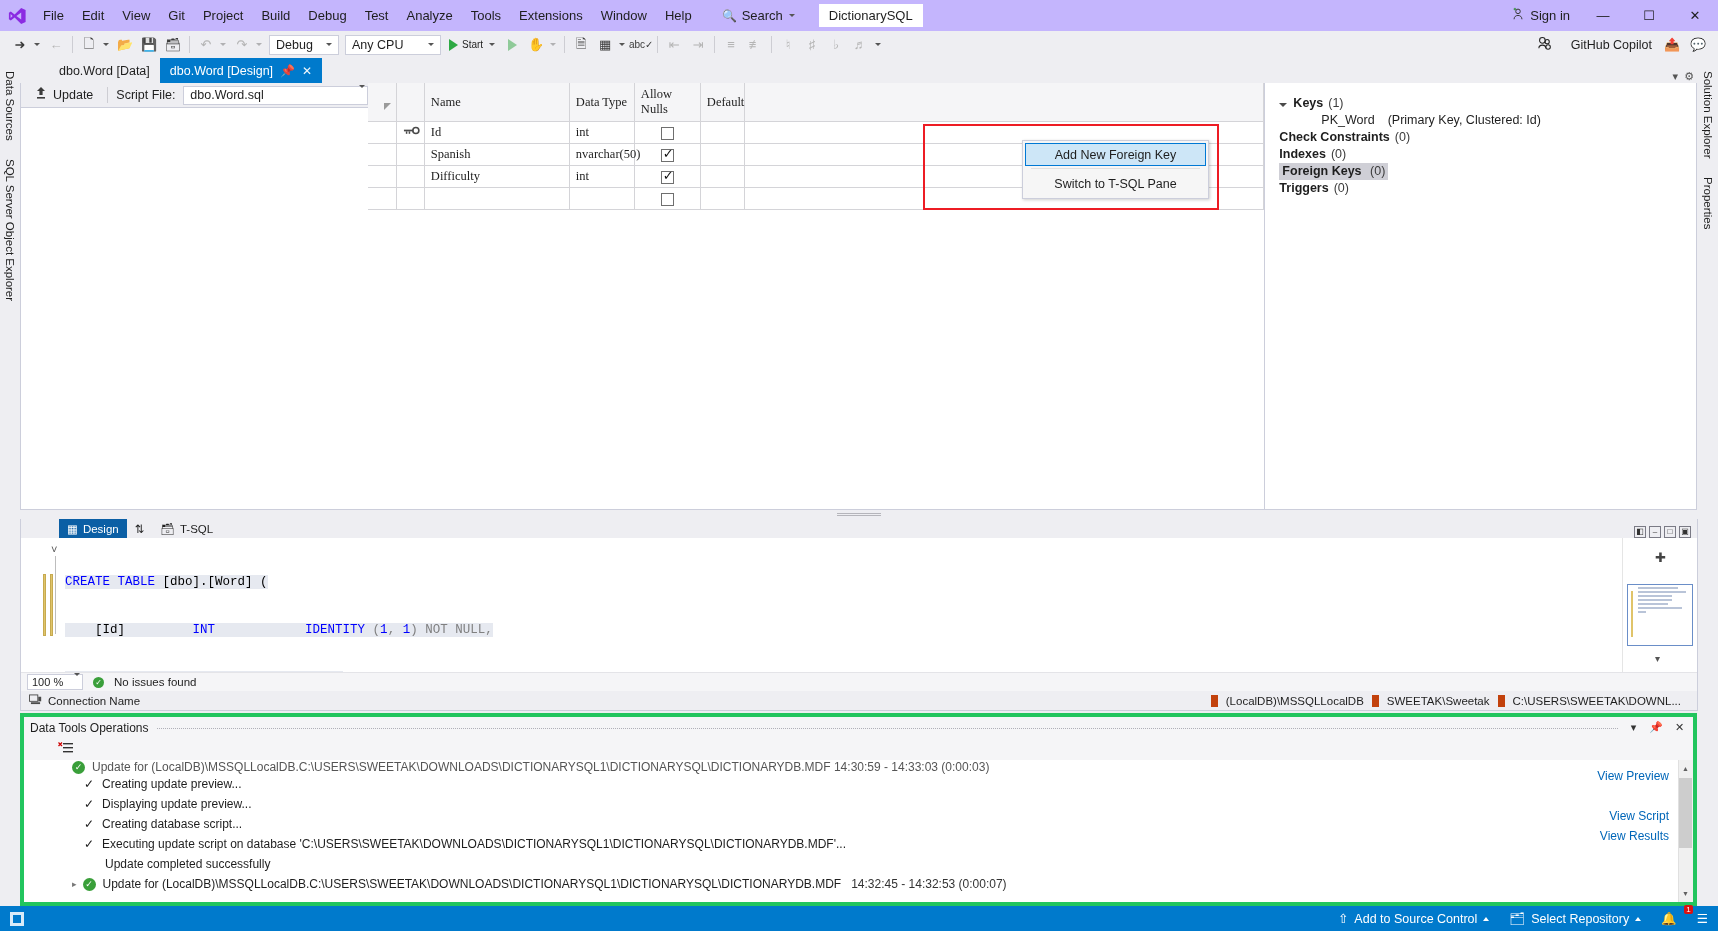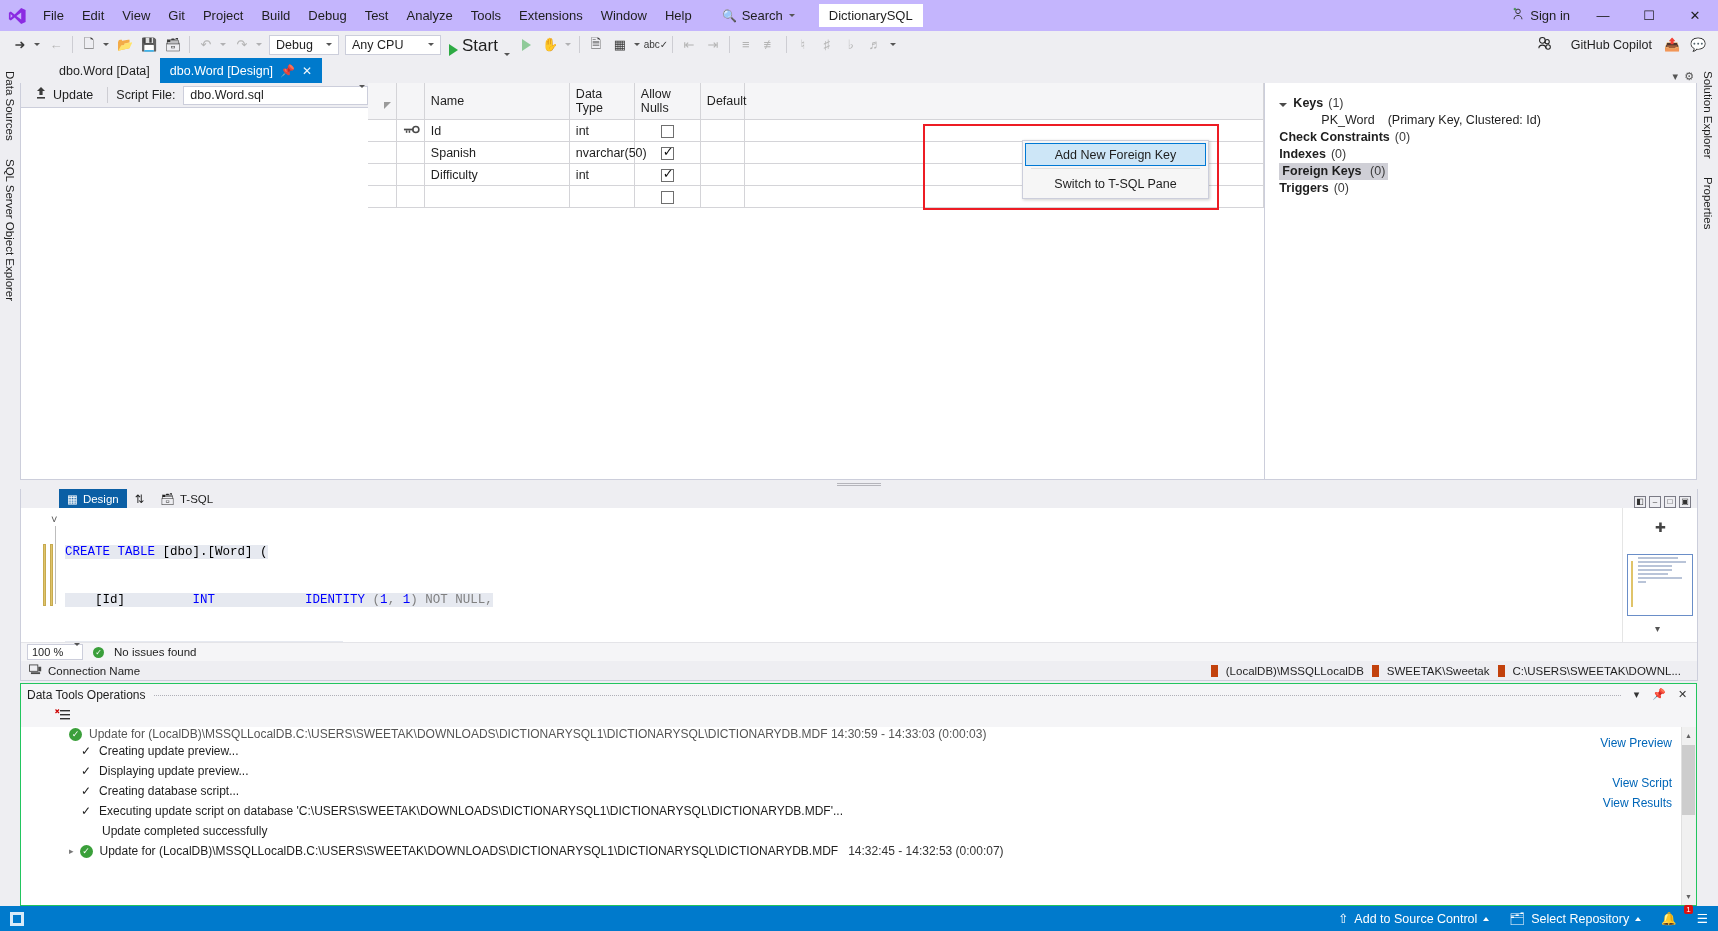--- a/index.html
+++ b/index.html
@@ -28,21 +28,21 @@
   .wbtn{ width:46px; height:31px; display:flex; align-items:center; justify-content:center; font-size:13px; color:#1e1e1e; cursor:default;}
 
   
   .toolbar{ height:27px; display:flex; align-items:center; background:#eeeef2; padding-left:8px; position:relative; }
   .tb-ico{ width:24px; height:23px; display:flex; align-items:center; justify-content:center; color:#3b3b3b; font-size:13px; cursor:default;}
   .tb-ico.dis{ color:#b4b4b4; }
   .tb-sep{ width:1px; height:17px; background:#cdcdd3; margin:0 4px; }
   .tb-combo{ height:20px; border:1px solid #cccedb; background:#fff; font-size:12.5px; display:flex; align-items:center; padding:0 4px 0 6px; margin:0 3px; cursor:default;}
   .tb-combo .txt{ flex:1; }
   .tb-combo .arr{ width:13px; display:flex; align-items:center; justify-content:center; }
-  .tb-start{ display:flex; align-items:flex-end; gap:4px; padding:0 5px; height:22px; cursor:default; font-size:17px;}
+  .tb-start{ display:flex; align-items:center; gap:4px; padding:0 5px; height:22px; cursor:default; font-size:10px;}
   .tri{ width:0;height:0;border-left:9px solid #2eaa44;border-top:6px solid transparent;border-bottom:6px solid transparent; }
   .tri-o{ width:0;height:0;border-left:9px solid #8fca99;border-top:6px solid transparent;border-bottom:6px solid transparent; }
   .toolbar-right{ margin-left:auto; display:flex; align-items:center; gap:2px; padding-right:8px; }
   .copilot{ display:flex; align-items:center; gap:18px; font-size:12.5px; padding:2px 6px; cursor:default; }
 
   
   .mid{ flex:1; display:flex; min-height:0; background:#eeeef2; }
   .railL,.railR{ width:20px; background:#eeeef2; display:flex; flex-direction:column; align-items:center; padding-top:6px; gap:4px; }
   .rail-tab{ writing-mode:vertical-rl; font-size:11.5px; color:#1e1e1e; padding:7px 3px; background:#eeeef2; cursor:default; white-space:nowrap; }
 
@@ -60,21 +60,21 @@
   .designer{ flex:1; display:flex; flex-direction:row; background:#fff; border:1px solid #cccedb; border-top:none; min-height:0; margin-right:1px;}
   .dtoolbar{ height:25px; display:flex; align-items:center; background:#eeeef2; border-bottom:1px solid #cccedb; padding-left:8px; gap:8px;}
   .upd-btn{ display:flex; align-items:center; gap:6px; font-size:12.5px; padding:2px 6px; cursor:default;}
   .vsep{ width:1px; height:16px; background:#cdcdd3; }
   .sf-label{ font-size:12.5px; }
   .sf-combo{ width:185px; height:19px; background:#fff; border:1px solid #cccedb; display:flex; align-items:center; padding:0 2px 0 6px; font-size:12.5px; cursor:default;}
   .sf-combo .txt{flex:1;}
 
   .dsplit{ flex:1; display:flex; min-height:0; }
   .gridpane{ width:897px; background:#fff; display:flex; flex-direction:column; border-right:1px solid #cccedb; }
-  table.grid{ border-collapse:collapse; width:100%; table-layout:fixed; }
+  table.grid{ border-collapse:collapse; width:100%; table-layout:fixed;font-family:Liberation Serif, serif; }
   table.grid th{ background:#f5f5f7; border:1px solid #d4d4d8; border-left:none; border-top:none;
     font-weight:400; font-size:12.5px; text-align:left; padding:4px 6px; height:22px; color:#1e1e1e;}
   table.grid td{ border:1px solid #d4d4d8; border-left:none; border-top:none; height:22px; padding:2px 6px; font-size:12.5px; background:#fff;}
   th.selcol, td.selcol{ width:28px; background:#f5f5f7; padding:0; }
   th.keycol, td.keycol{ width:28px; text-align:center; padding:0; background:#fff;}
   td.selcol{ background:#f5f5f7; }
   col.cname{ width:145px;} col.ctype{width:65px;} col.cnull{width:66px;} col.cdef{width:44px;}
   .corner-tri{ width:0;height:0;border-left:7px solid #9a9a9a;border-bottom:7px solid transparent; margin:8px 0 0 10px;}
   .cb{ width:13px; height:13px; border:1px solid #6f6f6f; background:#fff; display:inline-block; position:relative; vertical-align:middle;}
   .cb.on::after{ content:"✓"; position:absolute; left:1px; top:-4px; font-size:13px; color:#111; font-family:"DejaVu Sans",sans-serif;}
@@ -124,21 +124,21 @@
   .zoomsel{ width:56px; height:16px; border:1px solid #cccedb; background:#fff; display:flex; align-items:center; padding:0 2px 0 4px; font-size:11px;}
   .zoomsel .txt{flex:1;}
   .ok-dot{ width:11px;height:11px;border-radius:50%; background:#3a9f3a; color:#fff; font-size:8px; display:flex; align-items:center; justify-content:center;}
   .es-right{ margin-left:auto; display:flex; align-items:center; gap:18px; padding-right:8px;flex-direction:column;}
 
   .connbar{ height:19px; background:#eeeef2; display:flex; align-items:center; padding:0 8px; font-size:11.5px; gap:6px;}
   .cb-right{ margin-left:auto; display:flex; align-items:center; font-size:11.5px; }
   .cb-right span{ padding:0 8px; border-left:7px solid #c2410c;}
 
   
-  .outpanel{ height:223px; background:#f5f5f7; border:1px solid #22c55e; display:flex; flex-direction:column; margin:2px 1px 0 0;}
+  .outpanel{ height:193px; background:#f5f5f7; border:4px solid #22c55e; display:flex; flex-direction:column; margin:2px 1px 0 0;}
   .outhead{ height:21px; display:flex; align-items:center; padding:0 6px; font-size:12px; gap:8px;}
   .dots{ flex:1; height:1px; border-top:1px dotted #b0b0b8; margin-top:2px;}
   .outhead .hb{ width:15px; text-align:center; cursor:default; font-size:11px; color:#333;}
   .outtoolbar{ height:22px; display:flex; align-items:center; padding-left:34px; }
   .clr-ico{ font-size:13px; color:#333; position:relative; }
   .outbody{ flex:1; background:#fff; position:relative; overflow:hidden; font-size:12px;}
   .orow{ height:20px; display:flex; align-items:center; padding-left:60px; white-space:nowrap;}
   .orow .chk{ color:#1e1e1e; margin-right:8px; font-size:12px;}
   .orow.top{ padding-left:48px; color:#1e1e1e; }
   .gcheck{ width:13px;height:13px;border-radius:50%;background:#3a9f3a;color:#fff;font-size:9px;display:flex;align-items:center;justify-content:center;margin-right:7px;}

